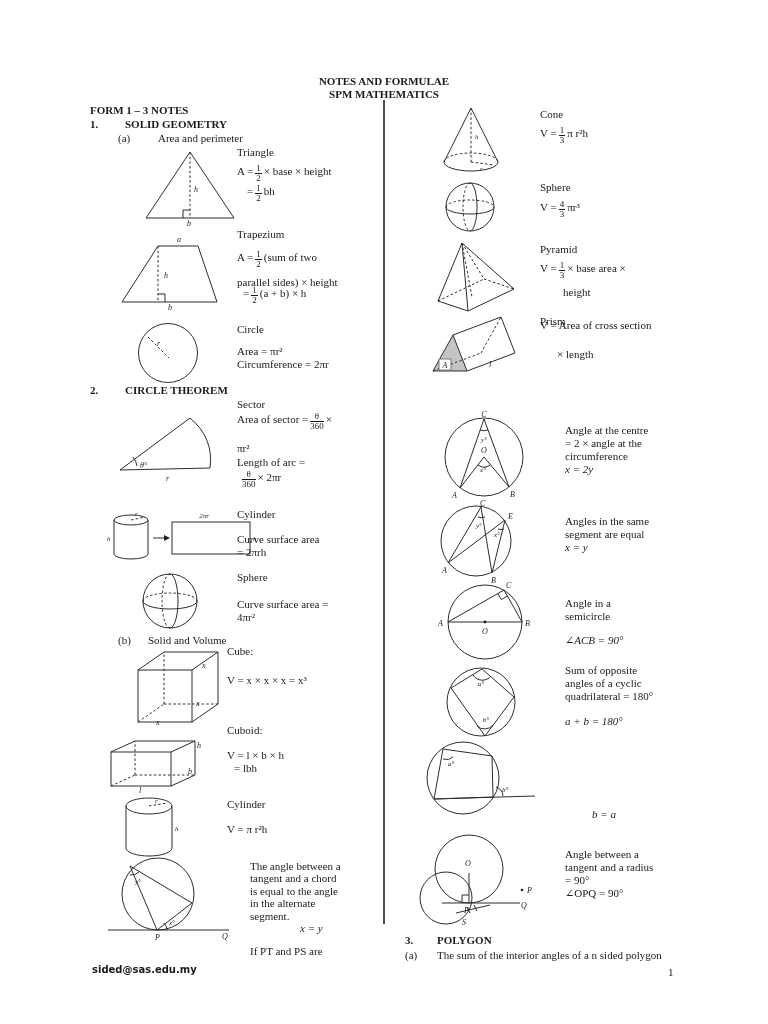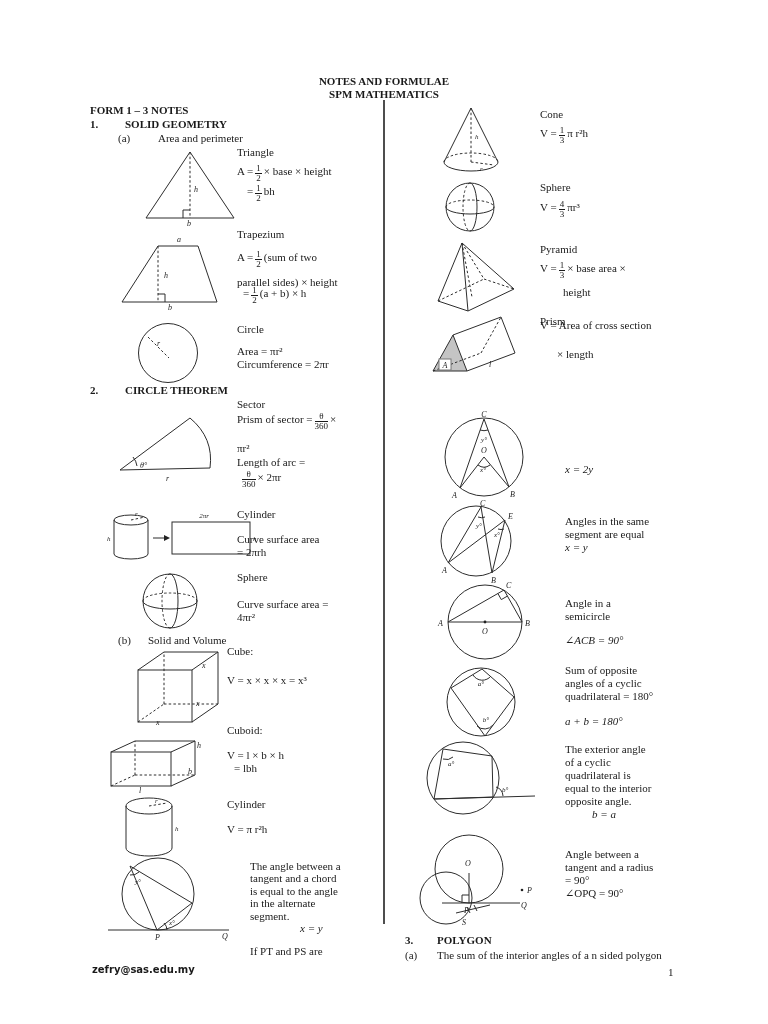--- a/index.html
+++ b/index.html
@@ -79,21 +79,21 @@
   <div class="t bd" style="left:90px;top:384px">2.</div>
   <div class="t bd" style="left:125px;top:384px">CIRCLE THEOREM</div>
 
   <div class="t" style="left:237px;top:398px">Sector</div>
   <svg class="dg" style="left:110px;top:408px" width="108" height="76">
     <path d="M10,62 L80,10 Q104,30 100,60 Z"></path>
     <path d="M27,58 A18,18 0 0 0 23,49"></path>
     <text x="30" y="60">θ°</text>
     <text x="56" y="73">r</text>
   </svg>
-  <div class="fline" style="left:237px;top:412px"><span>Prism of sector =</span><span class="frac"><span class="fn">θ</span><span class="fd">360</span></span><span>×</span></div>
+  <div class="fline" style="left:237px;top:412px"><span>Area of sector =</span><span class="frac"><span class="fn">θ</span><span class="fd">360</span></span><span>×</span></div>
   <div class="t" style="left:237px;top:442px">πr²</div>
   <div class="t" style="left:237px;top:456px">Length of arc =</div>
   <div class="fline" style="left:240px;top:470px"><span class="frac"><span class="fn">θ</span><span class="fd">360</span></span><span>× 2πr</span></div>
 
   <div class="t" style="left:237px;top:508px">Cylinder</div>
   <svg class="dg" style="left:104px;top:506px" width="152" height="60">
     <ellipse cx="27" cy="14" rx="17" ry="5"></ellipse>
     <line x1="10" y1="14" x2="10" y2="48"></line>
     <line x1="44" y1="14" x2="44" y2="48"></line>
     <path d="M10,48 A17,5 0 0 0 44,48"></path>
@@ -184,21 +184,21 @@
   <div class="t lines" style="left:250px;top:860px">
       <div>The angle between a</div>
       <div>tangent and a chord</div>
       <div>is equal to the angle</div>
       <div>in the alternate</div>
       <div>segment.</div>
     </div>
   <div class="t it" style="left:300px;top:922px">x = y</div>
   <div class="t" style="left:250px;top:945px">If PT and PS are</div>
 
-  <div class="t foot" style="left:92px;top:963px">zefry@sas.edu.my</div>
+  <div class="t foot" style="left:92px;top:963px">sided@sas.edu.my</div>
   <div class="t" style="left:668px;top:966px">1</div>
 
   <svg class="dg" style="left:437px;top:102px" width="76" height="74">
     <line x1="34" y1="6" x2="7" y2="60"></line>
     <line x1="34" y1="6" x2="61" y2="60"></line>
     <path d="M7,60 A27,9 0 0 0 61,60"></path>
     <path class="dsh" d="M7,60 A27,9 0 0 1 61,60"></path>
     <line class="dsh" x1="34" y1="6" x2="34" y2="60"></line>
     <line class="dsh" x1="34" y1="60" x2="57" y2="63"></line>
     <text class="s" x="38" y="37">h</text>
@@ -255,20 +255,25 @@
     <line x1="44" y1="47" x2="69" y2="77"></line>
     <path d="M40,20 A12,12 0 0 0 48,20"></path>
     <path d="M38,55 A10,10 0 0 0 50,55"></path>
     <text text-anchor="middle" x="44" y="7">C</text>
     <text class="s" text-anchor="middle" x="44" y="32">y°</text>
     <text text-anchor="middle" x="44" y="43">O</text>
     <text class="s" text-anchor="middle" x="43" y="62">x°</text>
     <text x="12" y="88">A</text>
     <text x="70" y="87">B</text>
   </svg>
+  <div class="t lines13" style="left:565px;top:424px">
+      <div>Angle at the centre</div>
+      <div>= 2 × angle at the</div>
+      <div>circumference</div>
+    </div>
   <div class="t it" style="left:565px;top:463px">x = 2y</div>
 
   <svg class="dg" style="left:436px;top:501px" width="85" height="84">
     <circle cx="40" cy="40" r="35"></circle>
     <line x1="45" y1="6" x2="12" y2="62"></line>
     <line x1="45" y1="6" x2="56" y2="72"></line>
     <line x1="12" y1="62" x2="69" y2="19"></line>
     <line x1="69" y1="19" x2="56" y2="72"></line>
     <path d="M42,16 A9,9 0 0 0 49,16"></path>
     <path d="M62,28 A9,9 0 0 0 68,28"></path>
@@ -320,27 +325,20 @@
 
   <svg class="dg" style="left:423px;top:741px" width="118" height="74">
     <circle cx="40" cy="37" r="36"></circle>
     <polygon points="20,8 69,15 70,56 11,58"></polygon>
     <line x1="11" y1="58" x2="112" y2="55"></line>
     <path d="M20,18 A10,10 0 0 0 30,16"></path>
     <path d="M80,55 A10,10 0 0 0 73,46"></path>
     <text class="s" x="25" y="25">a°</text>
     <text class="s" x="79" y="51">b°</text>
   </svg>
-  <div class="t lines13" style="left:565px;top:743px">
-      <div>The exterior angle</div>
-      <div>of a cyclic</div>
-      <div>quadrilateral is</div>
-      <div>equal to the interior</div>
-      <div>opposite angle.</div>
-    </div>
   <div class="t it" style="left:592px;top:808px">b = a</div>
 
   <svg class="dg" style="left:418px;top:833px" width="148" height="98">
     <circle cx="51" cy="36" r="34"></circle>
     <circle cx="28" cy="65" r="26"></circle>
     <line x1="24" y1="70" x2="102" y2="70"></line>
     <line x1="51" y1="40" x2="51" y2="70"></line>
     <path d="M44,70 V62 H51"></path>
     <line x1="38" y1="80" x2="72" y2="72"></line>
     <line x1="49" y1="74" x2="52" y2="80"></line>

